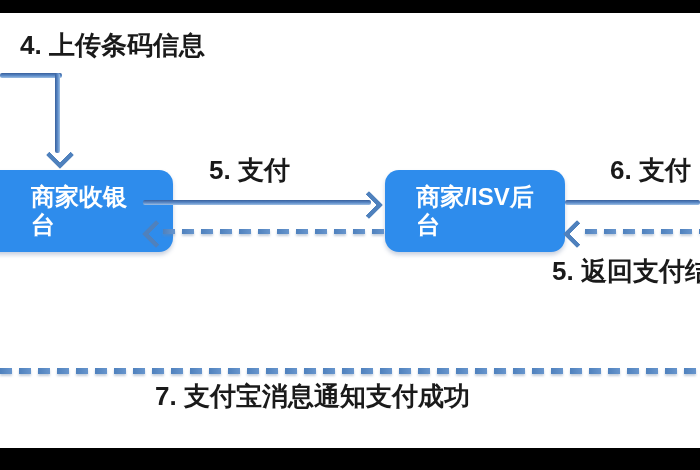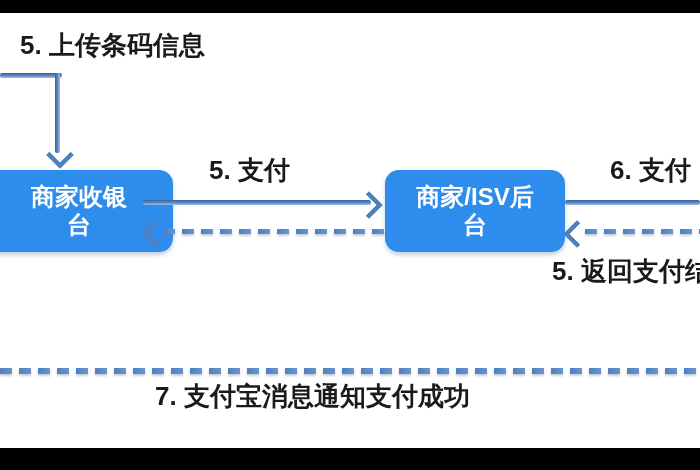--- a/index.html
+++ b/index.html
@@ -21,21 +21,21 @@
   .letterbox.bottom{top:448px;height:22px;}
 
   .node{
     position:absolute;height:82px;border-radius:14px;
     background:var(--node-fill);
     box-shadow:0 3px 4px rgba(60,90,140,.28);
     display:flex;align-items:center;justify-content:center;
   }
   .node .node-label{
     color:var(--node-text);font-size:24px;font-weight:700;
-    line-height:1.15;text-align:center;white-space:pre-line;
+    line-height:1.15;white-space:pre-line;
   }
   .node.cashier{left:-45px;top:170px;width:188px;padding-left:30px;}
   .node.backend{left:385px;top:170px;width:180px;}
 
   .step-label{
     position:absolute;color:var(--label-text);
     font-size:26px;font-weight:700;white-space:nowrap;letter-spacing:0px;
   }
 
   
@@ -68,21 +68,21 @@
   .chev.down{transform:rotate(135deg);}
 </style>
 </head>
 <body>
 
 <div class="stage">
 
   <div class="letterbox top"></div>
   <div class="letterbox bottom"></div>
 
-  <div class="step-label" style="left:20px;top:28px;">5. 上传条码信息</div>
+  <div class="step-label" style="left:20px;top:28px;">4. 上传条码信息</div>
   <div class="line" style="left:0px;top:73px;width:62px;"></div>
   <div class="vline" style="left:55px;top:73px;height:80px;"></div>
   <div class="chev down" style="left:50px;top:145px;"></div>
 
   <div class="node cashier">
     <span class="node-label">商家收银
 台</span>
   </div>
   <div class="node backend">
     <span class="node-label">商家/ISV后

